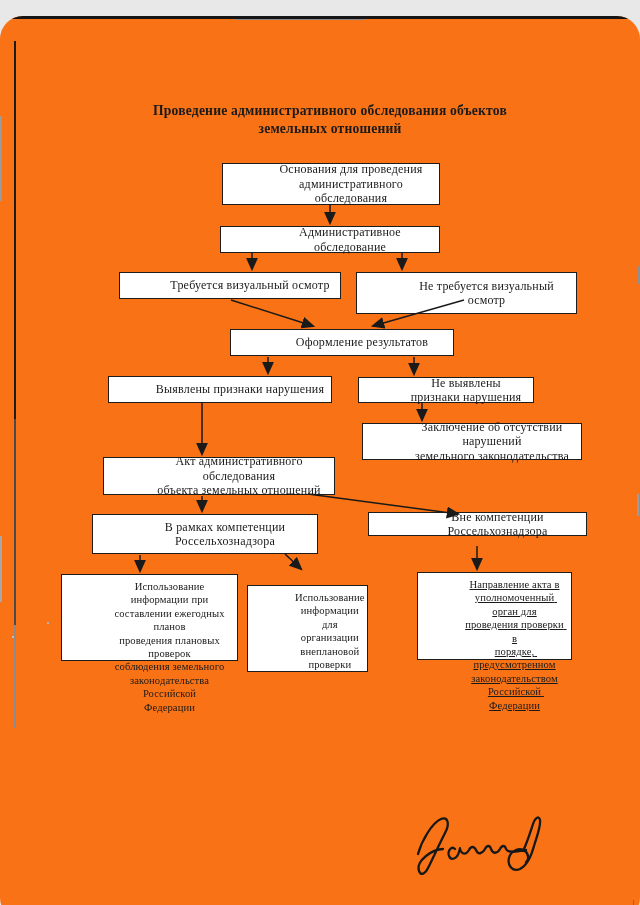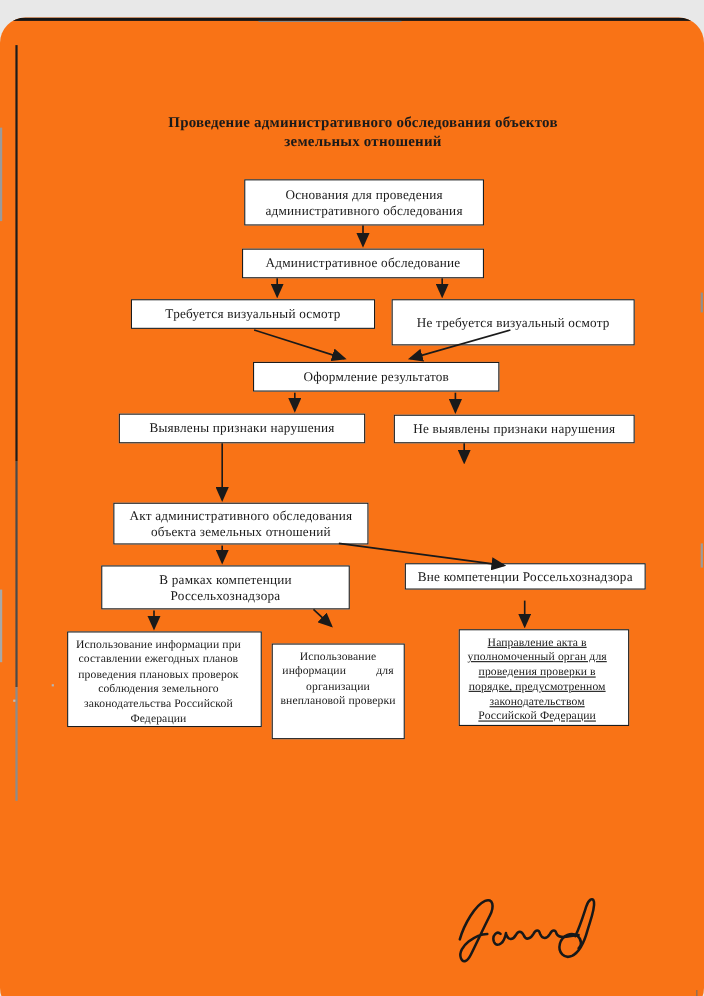--- a/index.html
+++ b/index.html
@@ -8,20 +8,21 @@
     font-family:"Liberation Serif","DejaVu Serif",serif;color:#1a1a1a;
     overflow:hidden;margin:16px auto;border-radius:23px;
   }
   
   .edge{position:absolute;background:#161616;}
   
   .node{
     position:absolute;border:1.6px solid #1c1c1c;background:#fff;
     display:flex;align-items:center;justify-content:center;
     box-sizing:border-box;
+    padding-left:40px;
   }
   .node .txt{
     white-space:pre-line;text-align:center;font-size:12px;line-height:14.5px;
     letter-spacing:.2px;padding:2px 6px;
   }
   .node.small .txt{
     white-space:pre-wrap;text-align:center;font-size:10.6px;line-height:13.4px;
     padding:5px 7px;align-self:flex-start;letter-spacing:.1px;
   }
   .node.small{align-items:flex-start;justify-content:flex-start;}
@@ -65,22 +66,26 @@
     </div>
   <div class="node" style="left:356px;top:256px;width:221px;height:42px;">
       <span class="txt">Не требуется визуальный осмотр</span>
     </div>
   <div class="node" style="left:230px;top:313px;width:224px;height:27px;">
       <span class="txt">Оформление результатов</span>
     </div>
   <div class="node" style="left:108px;top:360px;width:224px;height:27px;">
       <span class="txt">Выявлены признаки нарушения</span>
     </div>
-  <div class="node" style="left:358px;top:361px;width:219px;height:26px;">
+  <div class="node" style="left:358px;top:361px;width:176px;height:26px;">
       <span class="txt">Не выявлены признаки нарушения</span>
+    </div>
+  <div class="node" style="left:362px;top:407px;width:220px;height:37px;">
+      <span class="txt">Заключение об отсутствии нарушений
+земельного законодательства</span>
     </div>
   <div class="node" style="left:103px;top:441px;width:232px;height:38px;">
       <span class="txt">Акт административного обследования
 объекта земельных отношений</span>
     </div>
   <div class="node" style="left:92px;top:498px;width:226px;height:40px;">
       <span class="txt">В рамках компетенции
 Россельхознадзора</span>
     </div>
   <div class="node" style="left:368px;top:496px;width:219px;height:24px;">

